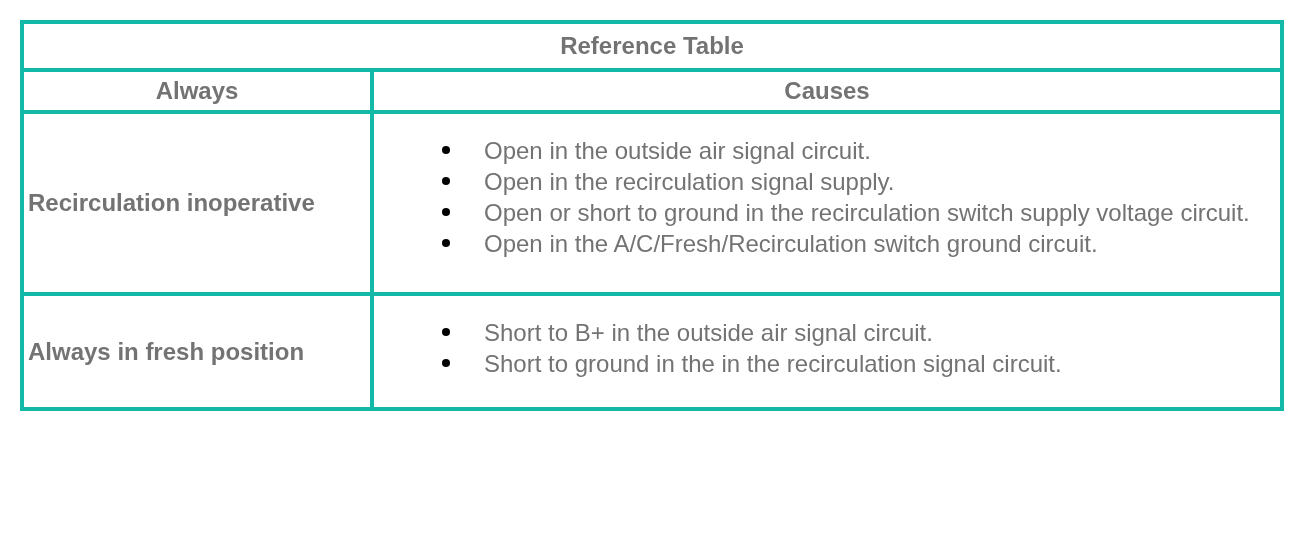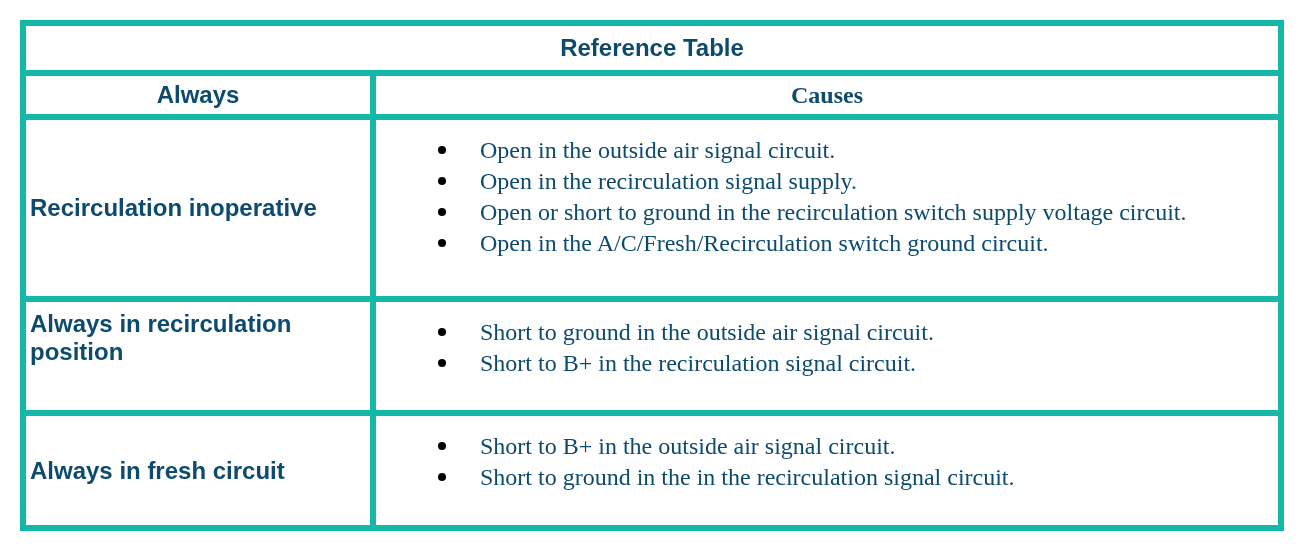--- a/index.html
+++ b/index.html
@@ -17,44 +17,43 @@
   }
   table.ref-table {
     position: absolute;
     left: 20px;
     top: 20px;
     width: 1264px;
     border-collapse: collapse;
     table-layout: fixed;
   }
   .ref-table td, .ref-table th {
-    border: 6px solid #14b8a6;
+    border: 4px solid #14b8a6;
     font-size: 24px;
-    color: #0c4a6e;
+    color: #737373;
     overflow: hidden;
   }
   
   .title-row td {
     height: 42px;
     text-align: center;
     vertical-align: middle;
     font-weight: bold;
   }
   
   .header-row th {
     height: 36px;
     text-align: center;
     vertical-align: middle;
     font-weight: bold;
     border-bottom-width: 4px;
   }
   
   .causes-head, .causes-cell {
     border-left-width: 4px;
-    font-family: Liberation Serif, serif;
   }
   
   .row-1 { height: 182px; }
   .row-2 { height: 114px; }
   .row-3 { height: 115px; }
   .symptom-cell {
     vertical-align: middle;
     text-align: left;
     padding: 0 2px 0 4px;
     font-weight: bold;
@@ -62,21 +61,21 @@
   .row-2 .symptom-cell {
     vertical-align: top;
     padding-top: 8px;
   }
   .causes-cell {
     vertical-align: top;
     padding: 16px 4px 0 0;
   }
   ul.causes-list {
     list-style: none;
-    margin: 0;
+    margin: 6px;
     padding: 0;
   }
   ul.causes-list li {
     position: relative;
     padding-left: 104px;
     line-height: 29px;
     margin-bottom: 2px;
     white-space: nowrap;
   }
   ul.causes-list li::before {
@@ -111,31 +110,22 @@
         <td class="symptom-cell">Recirculation inoperative</td>
         <td class="causes-cell">
           <ul class="causes-list">
             <li>Open in the outside air signal circuit.</li>
             <li>Open in the recirculation signal supply.</li>
             <li>Open or short to ground in the recirculation switch supply voltage circuit.</li>
             <li>Open in the A/C/Fresh/Recirculation switch ground circuit.</li>
           </ul>
         </td>
       </tr>
-      <tr class="data-row row-2">
-        <td class="symptom-cell">Always in recirculation position</td>
-        <td class="causes-cell">
-          <ul class="causes-list">
-            <li>Short to ground in the outside air signal circuit.</li>
-            <li>Short to B+ in the recirculation signal circuit.</li>
-          </ul>
-        </td>
-      </tr>
       <tr class="data-row row-3">
-        <td class="symptom-cell">Always in fresh circuit</td>
+        <td class="symptom-cell">Always in fresh position</td>
         <td class="causes-cell">
           <ul class="causes-list">
             <li>Short to B+ in the outside air signal circuit.</li>
             <li>Short to ground in the in the recirculation signal circuit.</li>
           </ul>
         </td>
       </tr>
     </tbody>
   </table>
 </div>

